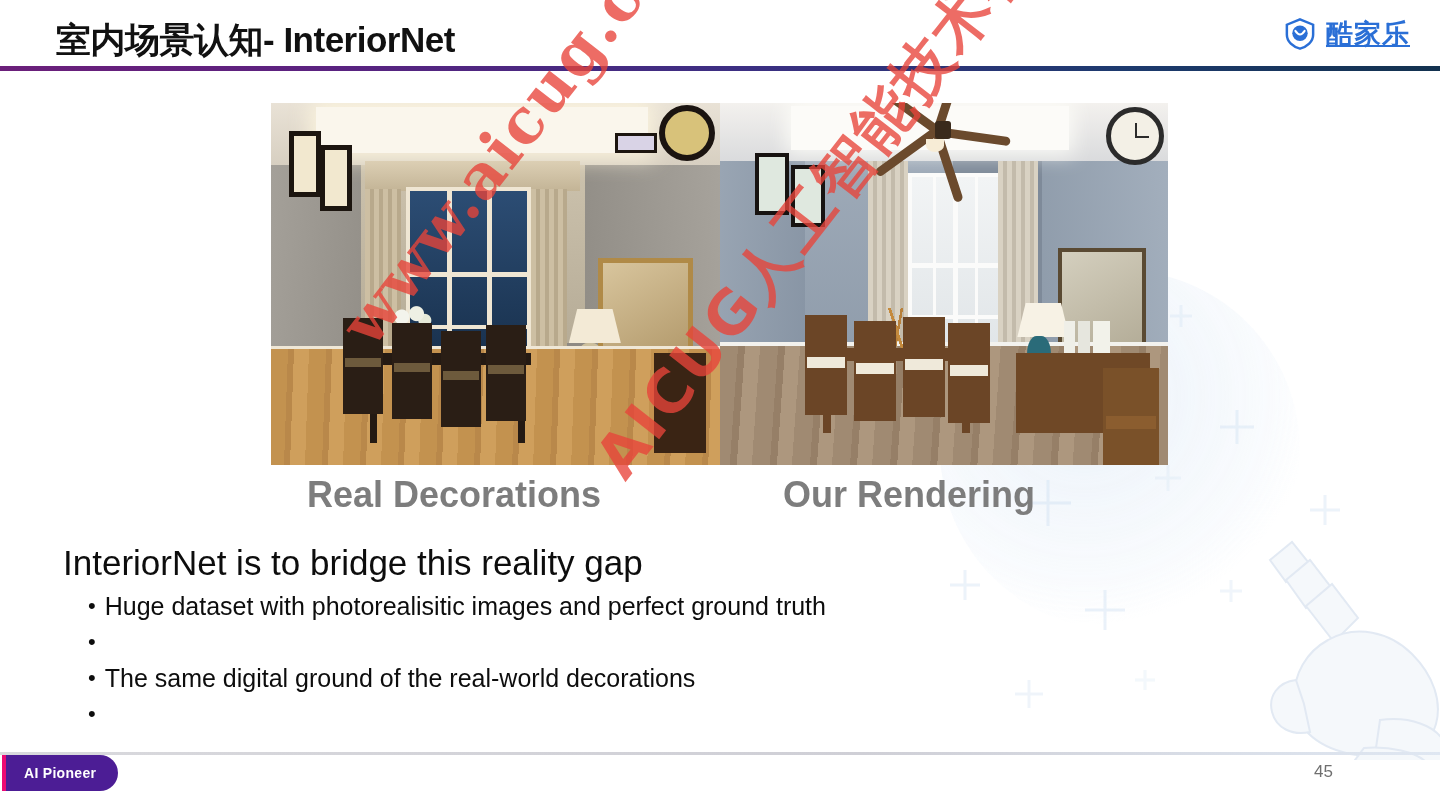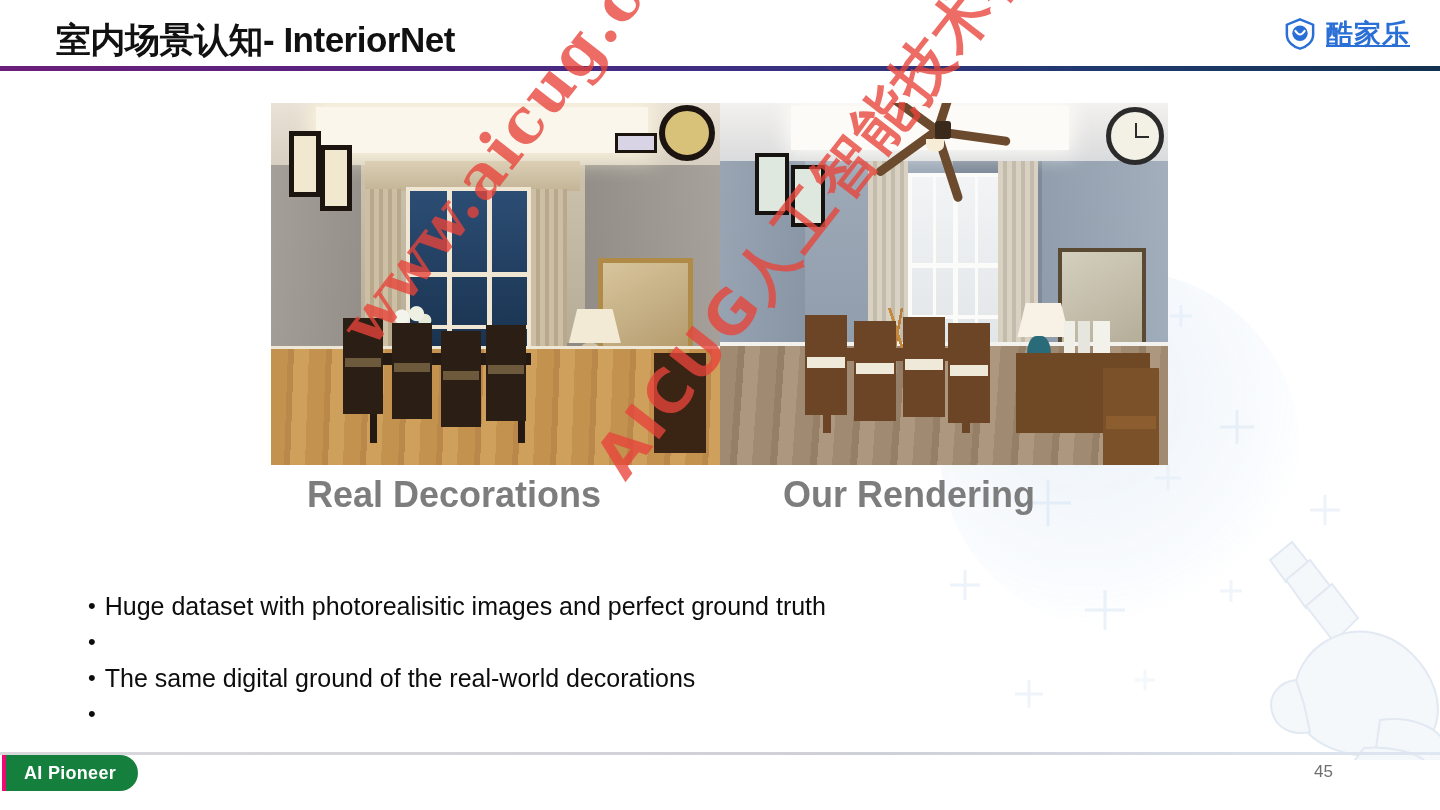--- a/index.html
+++ b/index.html
@@ -150,22 +150,22 @@
   .wm{ position:absolute; pointer-events:none; color:#e8443a; opacity:.78; white-space:nowrap;
        font-family:"DejaVu Serif","Liberation Serif",serif; font-weight:700; }
   .wm1{ left:355px; top:300px; font-size:62px; transform:rotate(-52deg); transform-origin:left center; letter-spacing:2px; }
   .wm2{ left:610px; top:430px; font-size:60px; transform:rotate(-52deg); transform-origin:left center; letter-spacing:3px;
         font-family:"DejaVu Sans","Liberation Sans",sans-serif; }
 
   
   .rule-bot{ position:absolute; left:0; top:752px; width:1440px; height:3px;
              background:linear-gradient(90deg,#d9d9dd 0%,#cfcfd6 60%,#dfe7f2 100%); }
   .badge{ position:absolute; left:6px; top:755px; height:36px; padding:0 22px 0 18px;
-          display:flex; align-items:center; background:#15803d; color:#fff;
-          border-radius:0 20px 20px 0; font-size:18px; font-weight:700; letter-spacing:.3px; }
+          display:flex; align-items:center; background:#4c1d95; color:#fff;
+          border-radius:0 20px 20px 0; font-size:14px; font-weight:700; letter-spacing:.3px; }
   .badge-bar{ position:absolute; left:2px; top:755px; width:4px; height:36px; background:#ec0a73; }
   .conf{ position:absolute; right:16px; top:757px; font-size:30px; font-weight:700;
          color:#7fc4ef; font-family:"DejaVu Sans","Liberation Sans",sans-serif; letter-spacing:1px; white-space:nowrap; }
   .pageno{ position:absolute; right:107px; top:762px; font-size:17px; color:#6f6f6f;
            font-family:"Liberation Sans",sans-serif; }
 </style>
 </head>
 <body>
 
 <div class="slide">
@@ -296,20 +296,21 @@
       <div class="chair" style="left:41%;top:214px;height:100px;"></div>
       <div class="chair" style="left:51%;top:220px;height:100px;"></div>
     </div>
   </div>
 
   <div class="caps">
     <div class="cap cap-left">Real Decorations</div>
     <div class="cap cap-right">Our Rendering</div>
   </div>
 
+  <div class="lead">InteriorNet is to bridge this reality gap</div>
 
   <div class="bullets">
     <div class="bullet">
       <span class="dot">•</span>
       <span>Huge dataset with photorealisitic images and perfect ground truth</span>
     </div>
     <div class="bullet">
       <span class="dot">•</span>
     </div>
     <div class="bullet">

